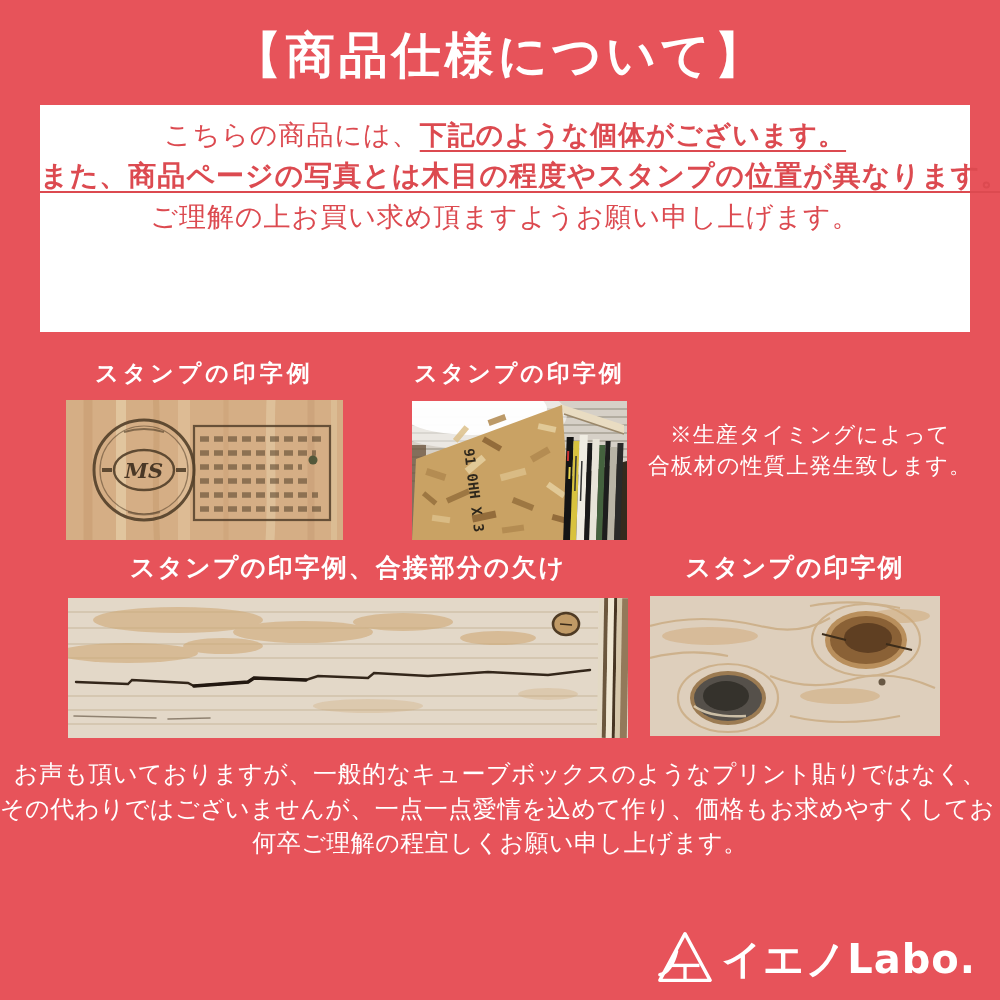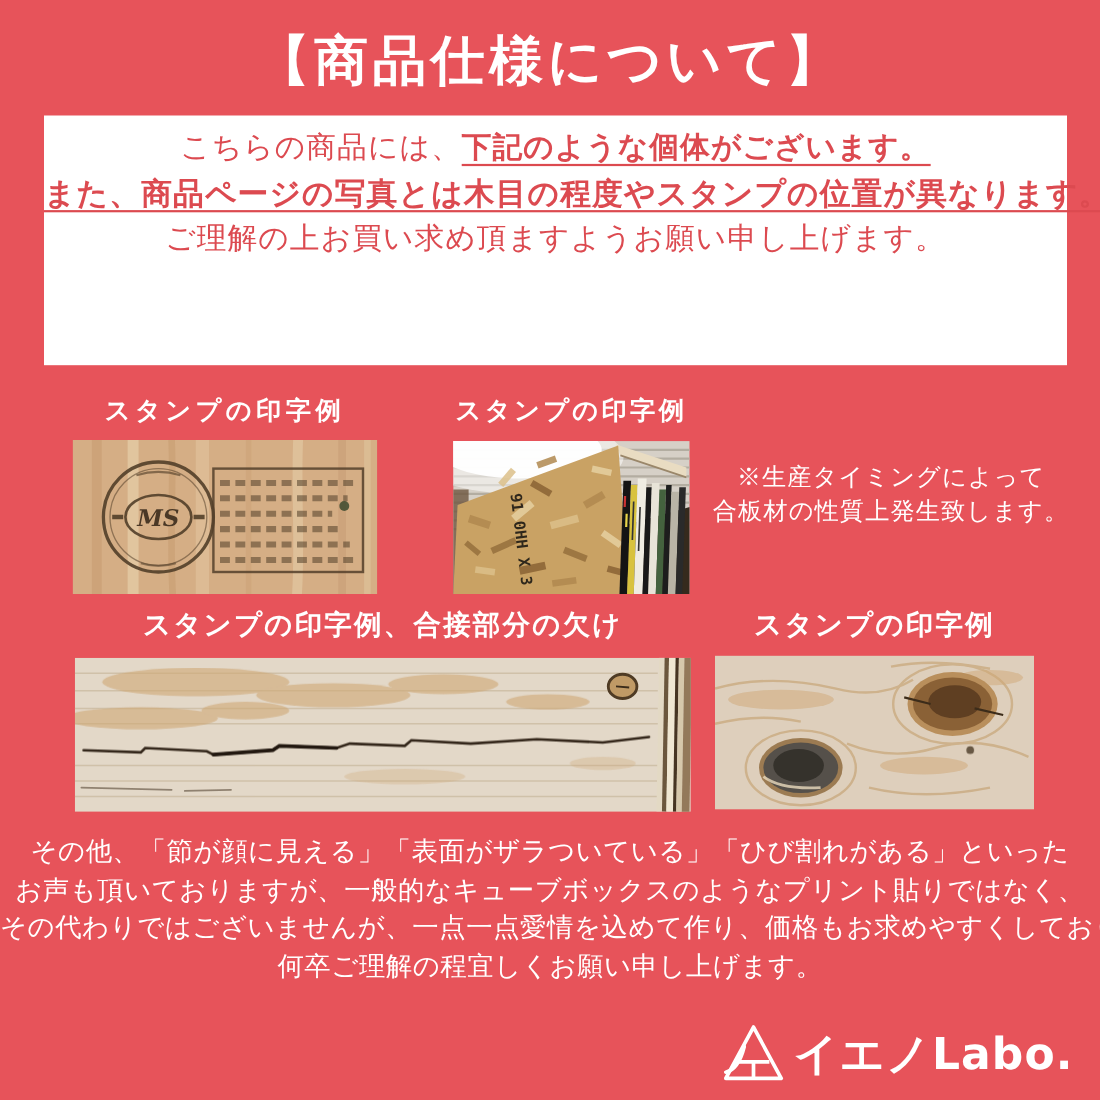--- a/index.html
+++ b/index.html
@@ -252,21 +252,20 @@
     <g>
       <ellipse cx="216" cy="44" rx="41" ry="29" fill="#b98f5c"></ellipse>
       <ellipse cx="216" cy="44" rx="36" ry="24" fill="#8a6136"></ellipse>
       <ellipse cx="218" cy="42" rx="24" ry="15" fill="#5f3f22"></ellipse>
       <path d="M172 38 L196 44 M236 48 L262 54" stroke="#3c2c1a" stroke-width="2" fill="none"></path>
       <circle cx="232" cy="86" r="3.5" fill="#4a3a26" opacity="0.8"></circle>
     </g>
   </svg>
 
   <div class="footer-text">
-    <p>その他、「節が顔に見える」「表面がザラついている」「ひび割れがある」といった</p>
     <p>お声も頂いておりますが、一般的なキューブボックスのようなプリント貼りではなく、</p>
     <p>その代わりではございませんが、一点一点愛情を込めて作り、価格もお求めやすくしております。</p>
     <p>何卒ご理解の程宜しくお願い申し上げます。</p>
   </div>
 
   <div class="logo">
     <span>
       <svg width="56" height="54" viewBox="0 0 60 56" fill="none">
         <path d="M30 3 L57 53 L3 53 Z" stroke="#ffffff" stroke-width="3.6" stroke-linejoin="round"></path>
         <path d="M14.5 37 H45.5" stroke="#ffffff" stroke-width="3.6"></path>

